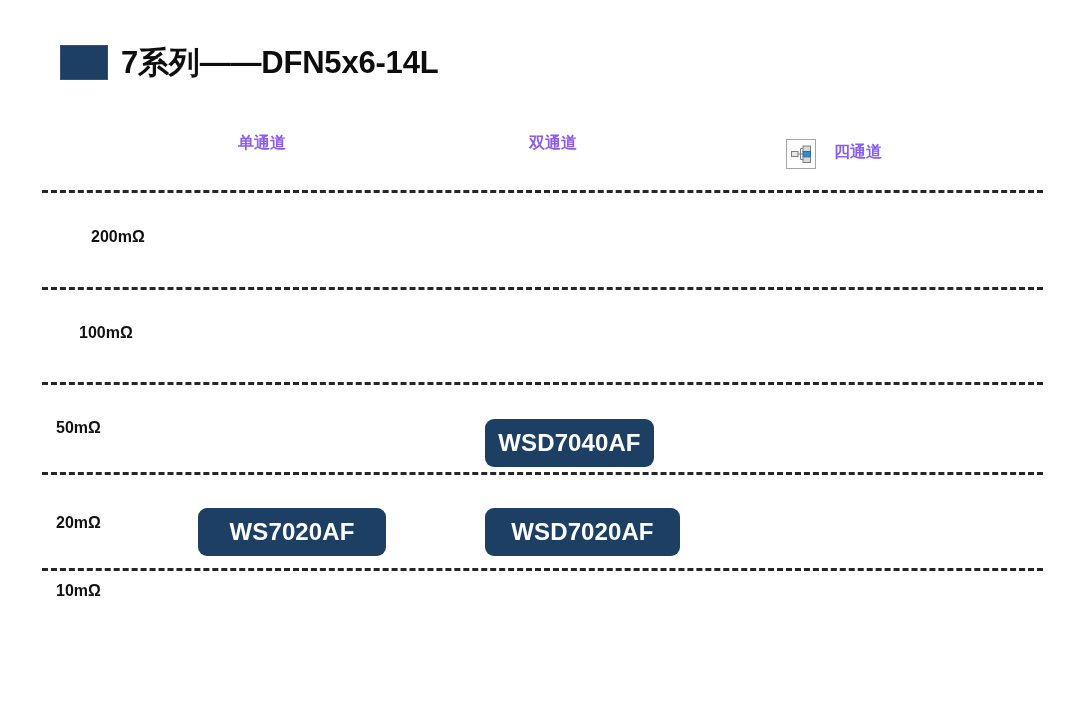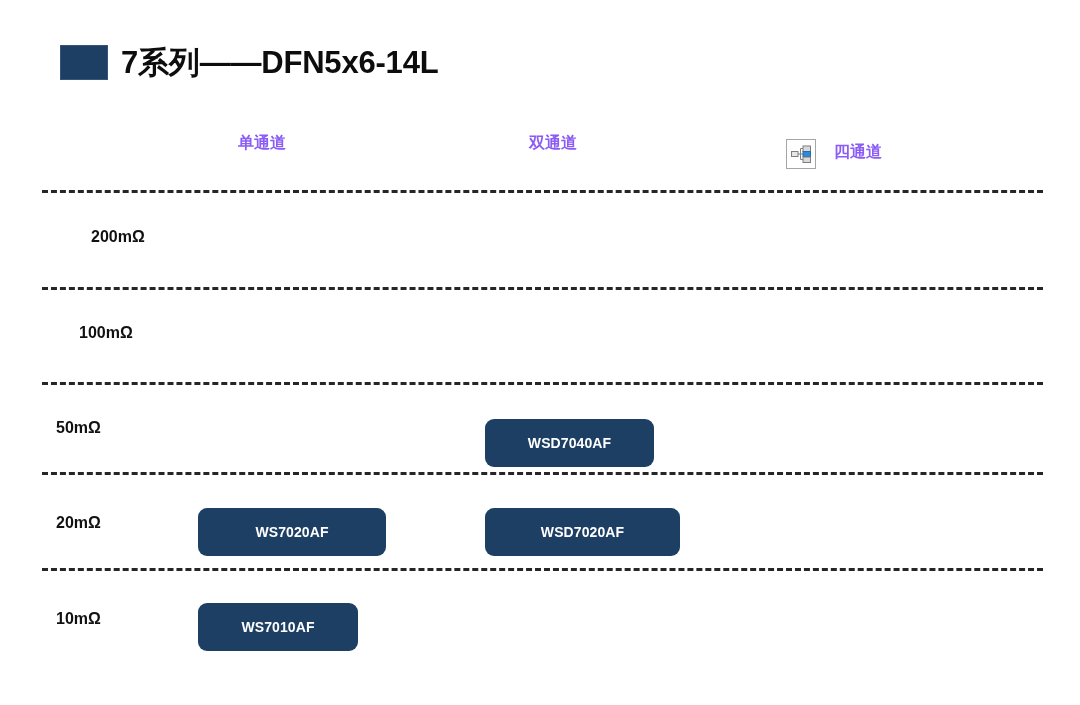--- a/index.html
+++ b/index.html
@@ -97,29 +97,29 @@
     font-size: 16px;
     font-weight: bold;
     color: #111111;
     white-space: nowrap;
     line-height: 1;
   }
   .row-label.r200 { left: 43px; top: 229px; margin-left: 48px; }
   .row-label.r100 { left: 43px; top: 325px; margin-left: 36px; }
   .row-label.r50  { left: 56px; top: 420px; }
   .row-label.r20  { left: 56px; top: 515px; text-align: right; }
-  .row-label.r10  { left: 56px; top: 611px; }
+  .row-label.r10  { left: 56px; top: 583px; }
 
   
   .chip {
     position: absolute;
     background: #1c3f63;
     color: #ffffff;
     border-radius: 9px;
-    font-size: 14px;
+    font-size: 24px;
     font-weight: bold;
     letter-spacing: 0.1px;
     display: flex;
     align-items: center;
     justify-content: center;
     height: 48px;
     box-sizing: border-box;
     white-space: nowrap;
     user-select: none;
   }
@@ -165,15 +165,14 @@
 
   <div class="row-label r200">200mΩ</div>
   <div class="row-label r100">100mΩ</div>
   <div class="row-label r50">50mΩ</div>
   <div class="row-label r20">20mΩ</div>
   <div class="row-label r10">10mΩ</div>
 
   <div class="chip wsd7040af">WSD7040AF</div>
   <div class="chip ws7020af">WS7020AF</div>
   <div class="chip wsd7020af">WSD7020AF</div>
-  <div class="chip ws7010af">WS7010AF</div>
 
 </div>
 
 </body></html>

